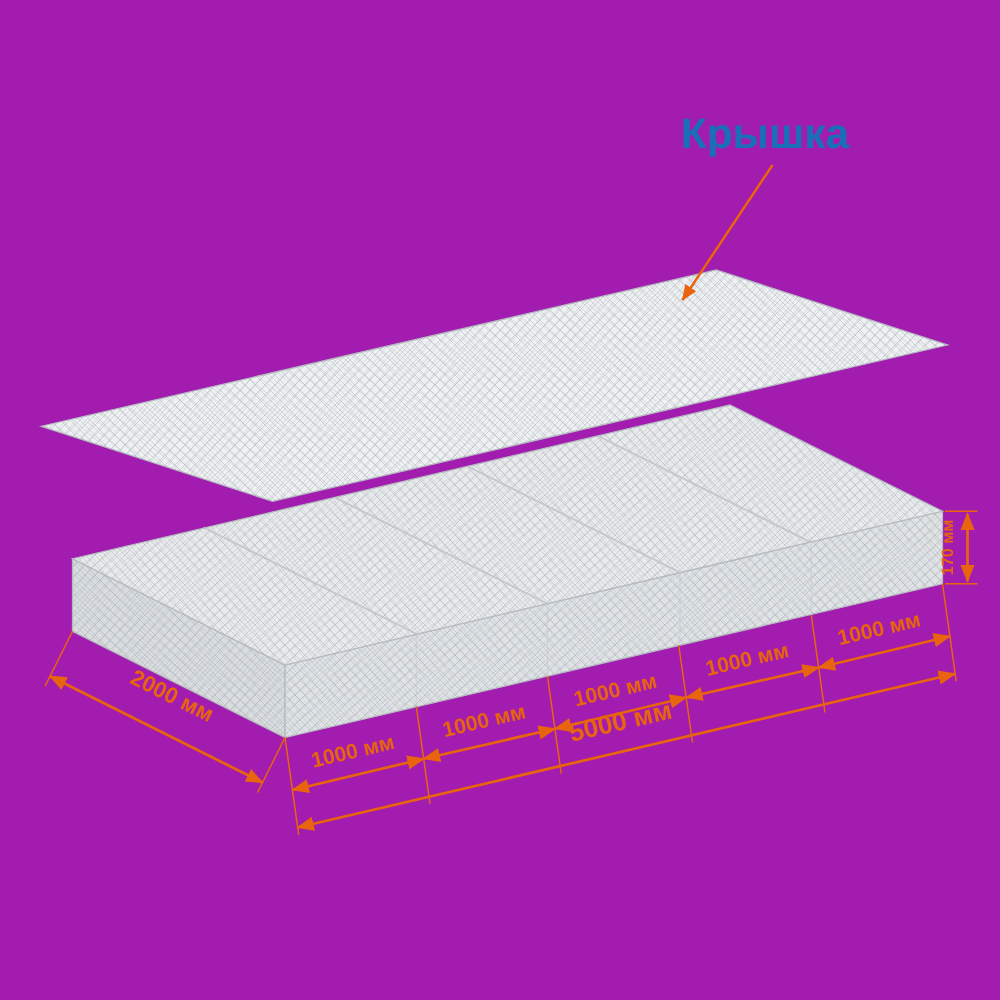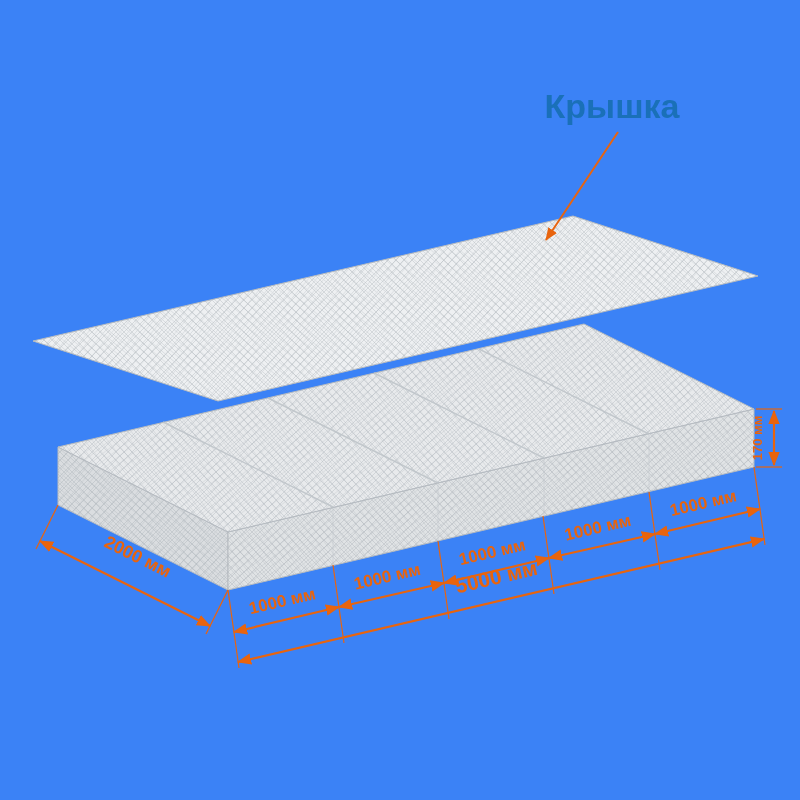--- a/index.html
+++ b/index.html
@@ -1,17 +1,17 @@
 <!DOCTYPE html>
 <html style="--dimension: #e8640e; --label: #1a70b8; --mesh_wire: #aab1b7;"><head>
 <meta charset="utf-8">
 <style>
   html,body{margin:0;padding:0;background:#ffffff;}
   body{width:800px;height:800px;overflow:hidden;}
-  .stage{position:relative;width:800px;height:800px;background:#3b82f6;}
+  .stage{position:relative;width:800px;height:800px;background:#a21caf;}
   svg{display:block;}
   text{font-family:"Liberation Sans", sans-serif;}
   .lid-label{font-weight:700;font-size:34px;fill:var(--label,#1a70b8);}
   .dim-text{font-weight:700;fill:var(--dimension,#e8640e);}
   .dim-line{stroke:var(--dimension,#e8640e);stroke-width:2.2;fill:none;}
   .dim-tick{stroke:var(--dimension,#e8640e);stroke-width:1.2;fill:none;}
   .leader-line{stroke:var(--dimension,#e8640e);stroke-width:2;fill:none;}
   .arrow-head{fill:var(--dimension,#e8640e);}
   .wire{stroke:var(--mesh_wire,#aab1b7);}
   .face-edge{stroke:#b6bbc0;stroke-width:1;}

